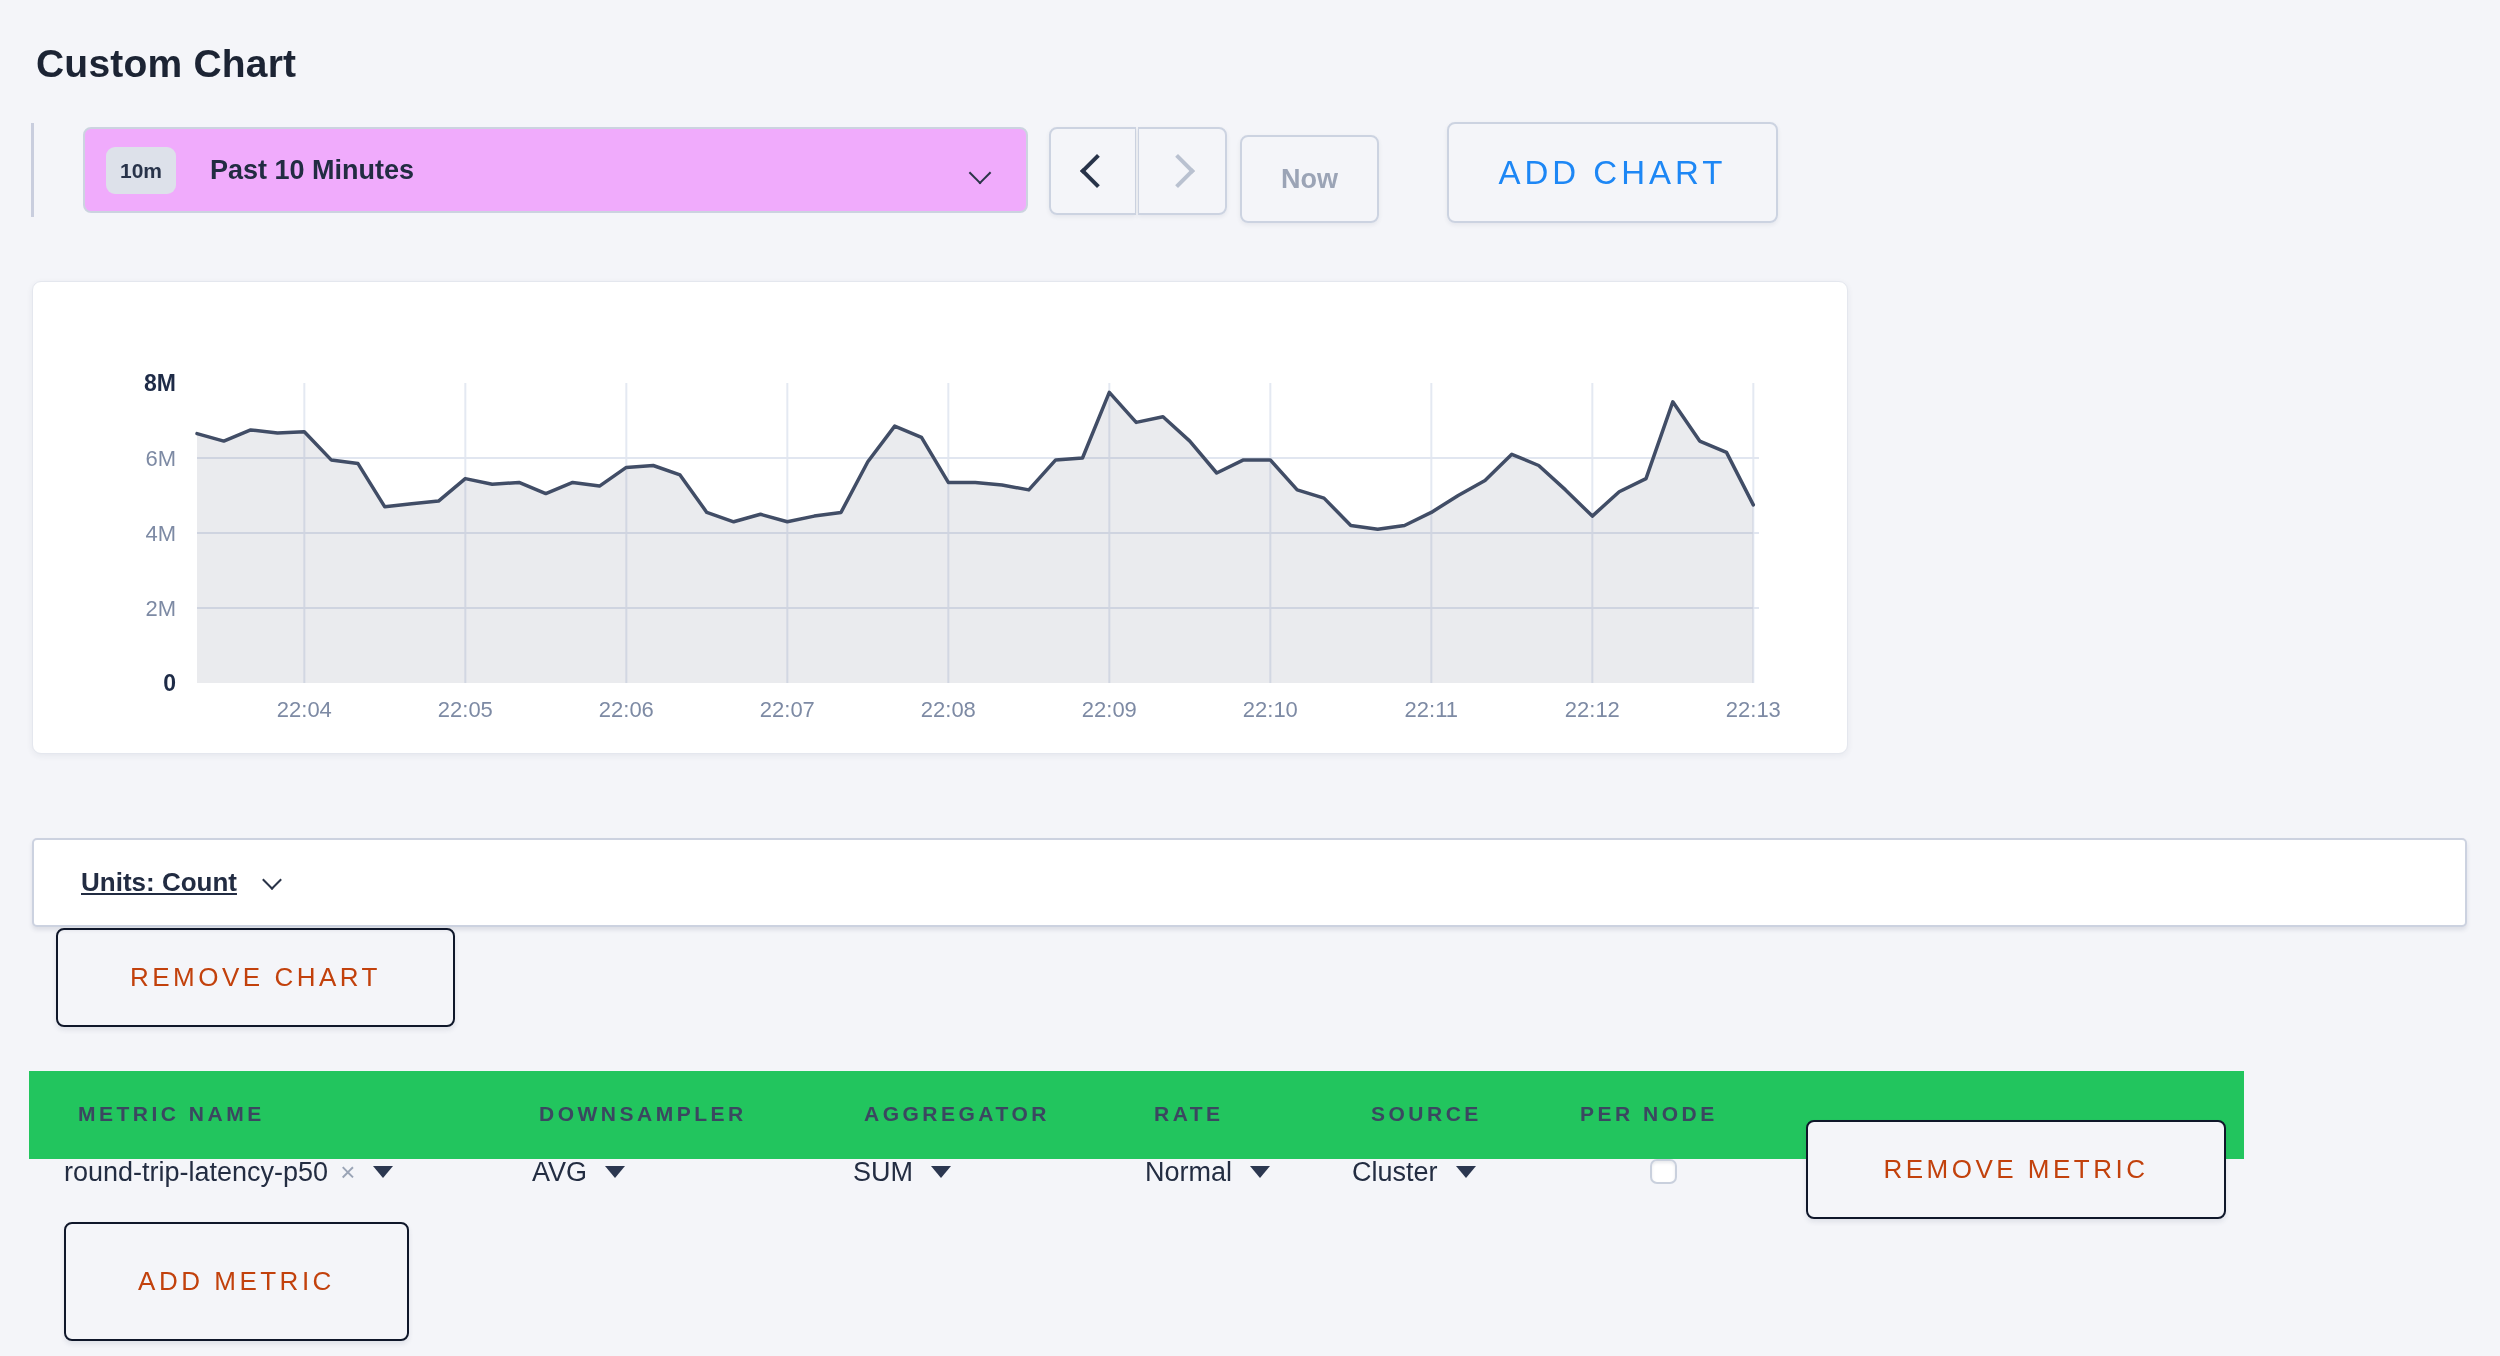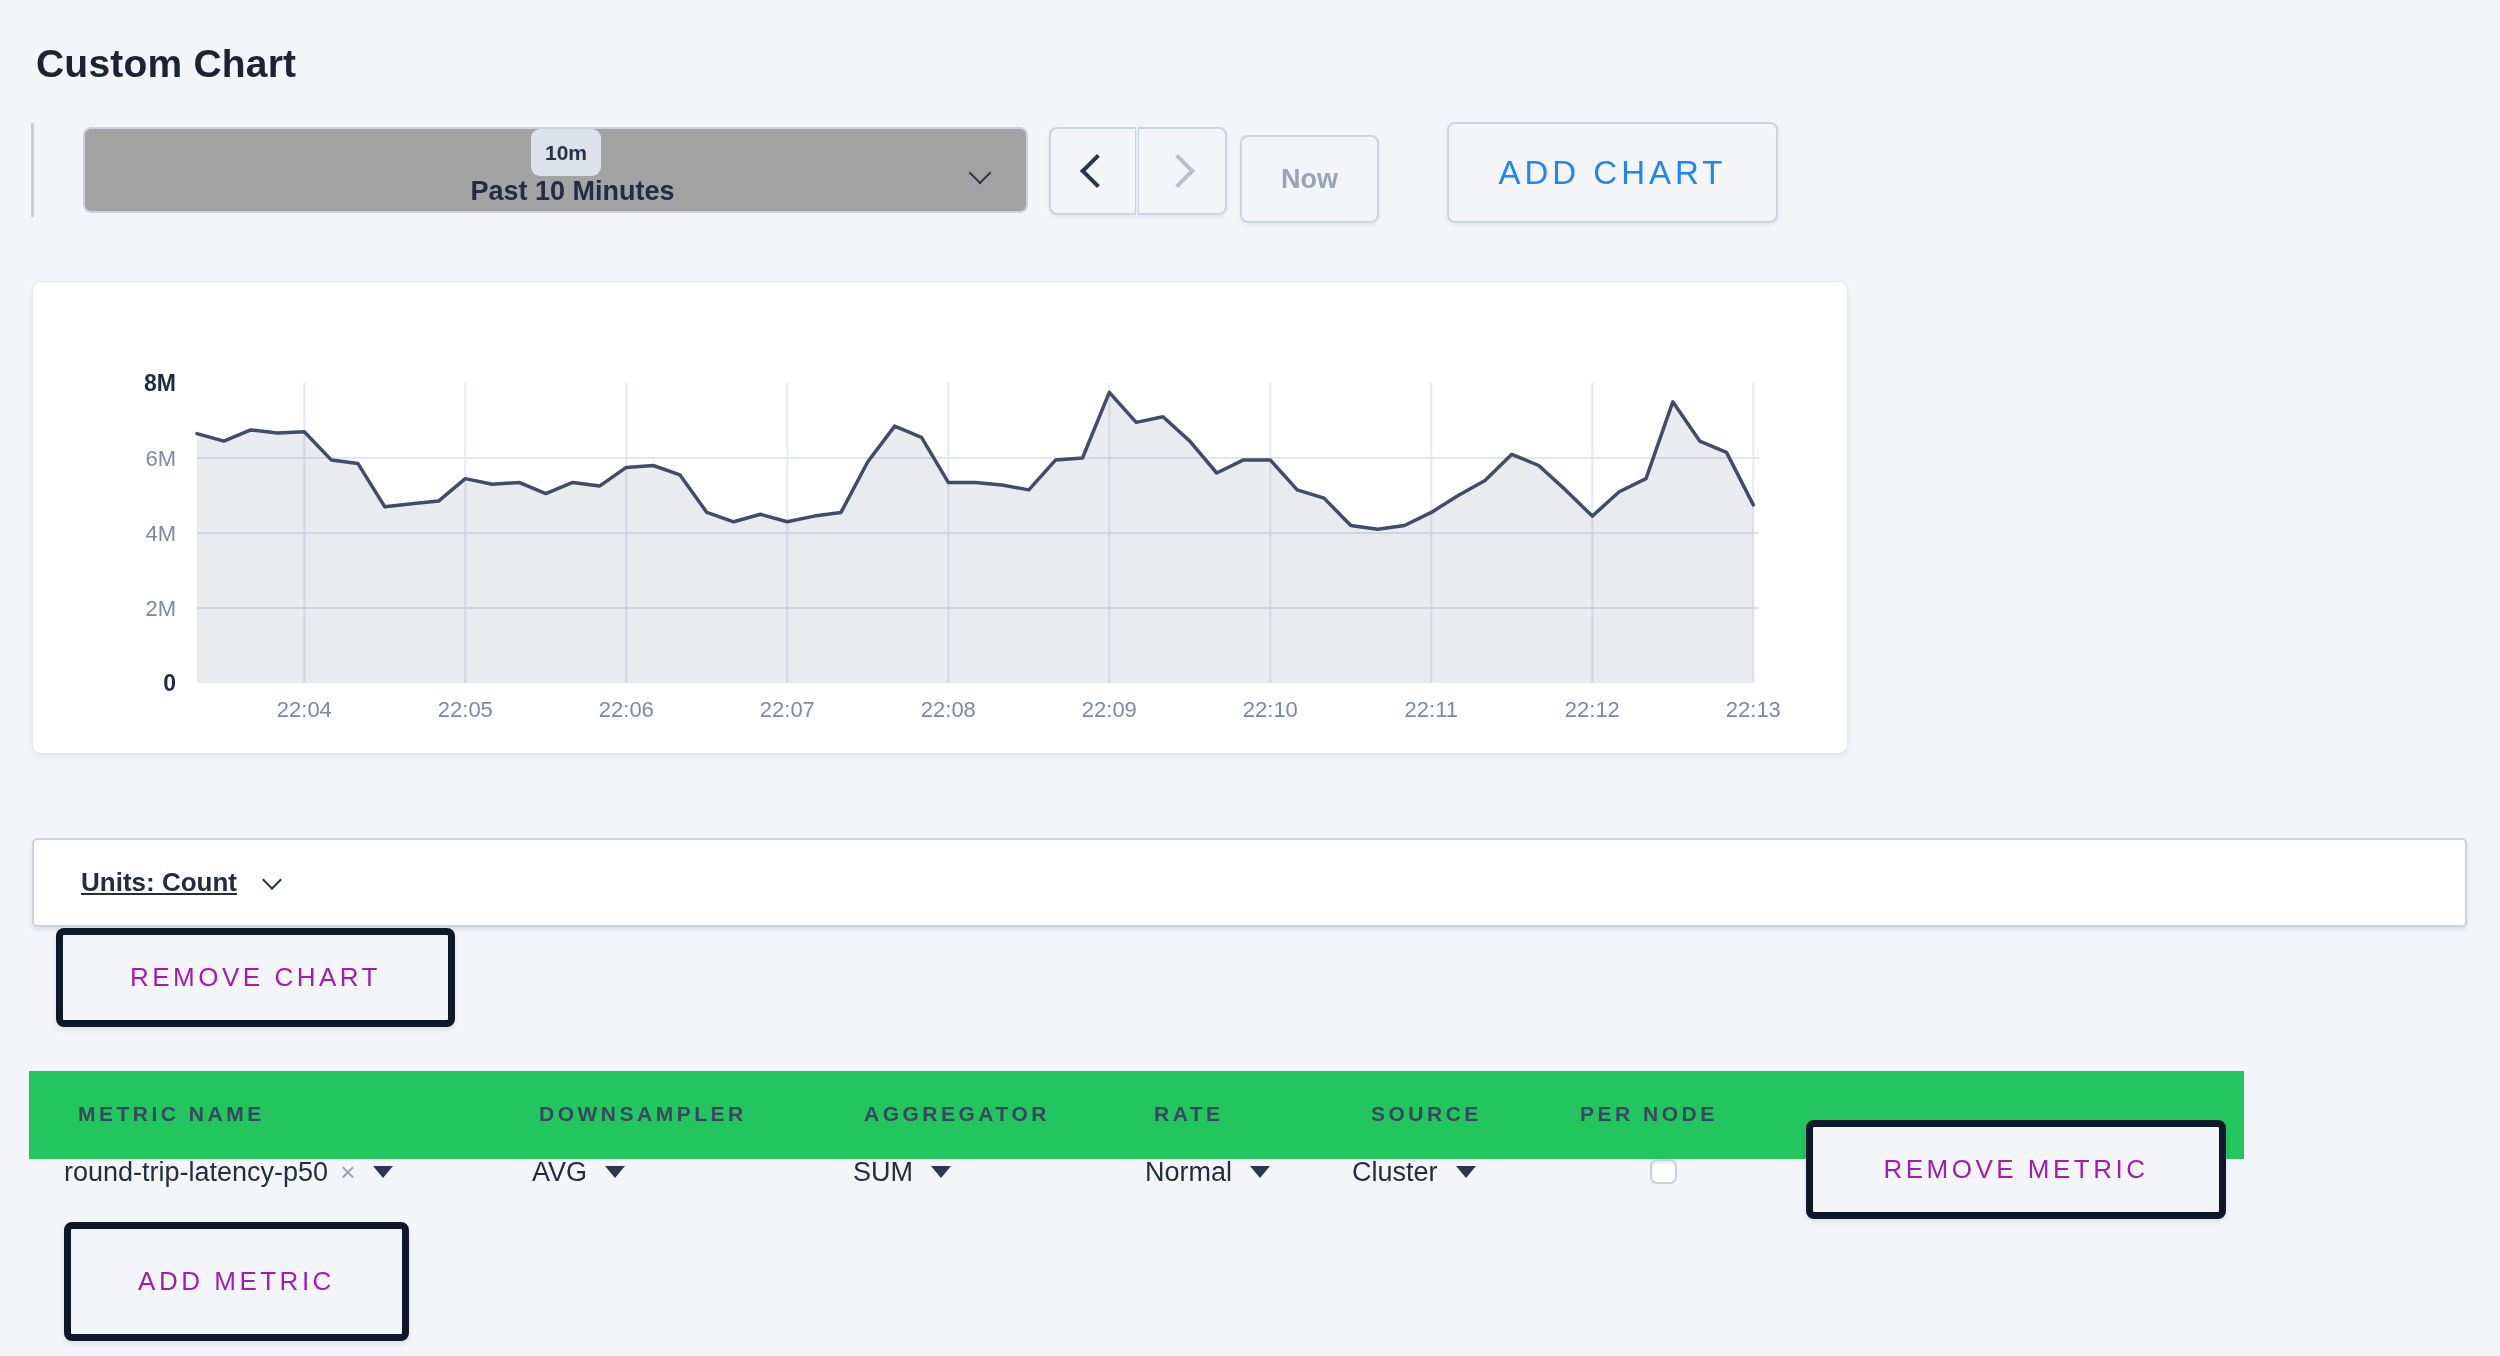--- a/index.html
+++ b/index.html
@@ -2,23 +2,23 @@
 <html><head>
 <meta charset="utf-8">
 <style>
   html,body{margin:0;padding:0;width:2500px;height:1356px;background:#f4f5f9;
     font-family:"Liberation Sans",sans-serif;overflow:hidden;position:relative;}
   .abs{position:absolute;}
   
   #page-title{left:36px;top:16px;font-size:39px;font-weight:600;color:#1c2434;letter-spacing:.2px;}
   #toolbar-divider{left:31px;top:123px;width:3px;height:94px;background:#c9cede;}
   
-  #time-dropdown{left:83px;top:127px;width:945px;height:86px;background:#a3a3a3;
+  #time-dropdown{left:83px;top:127px;width:945px;height:86px;background:#f0abfc;
     border:2px solid #ccd3e0;border-radius:8px;box-sizing:border-box;cursor:pointer;
-    display:flex;align-items:center;flex-direction:column;}
+    display:flex;align-items:center;}
   #time-badge{margin-left:21px;background:#dde1ea;color:#28334a;font-weight:700;font-size:21px;
     border-radius:9px;padding:13px 14px;line-height:1;}
   #time-label{margin-left:34px;font-size:27px;font-weight:700;color:#222c42;}
   .chev{display:inline-block;border-style:solid;border-color:#2a3448;border-width:0 3px 3px 0;}
   #time-chevron{right:38px;top:36px;width:14px;height:14px;transform:rotate(45deg);border-width:0 2.5px 2.5px 0;}
   
   .btn{box-sizing:border-box;border:2px solid #ccd3e1;border-radius:8px;background:transparent;
     display:flex;align-items:center;justify-content:center;cursor:pointer;
     box-shadow:0 2px 4px rgba(50,60,90,.08);}
   #btn-prev{left:1049px;top:127px;width:87px;height:88px;border-radius:8px 0 0 8px;border-right-width:1px;}
@@ -35,22 +35,22 @@
   .ytick{font-family:"Liberation Sans",sans-serif;font-size:22px;fill:#7d8aa4;}
   .ytick-strong{font-family:"Liberation Sans",sans-serif;font-size:23px;font-weight:700;fill:#1e2b47;}
   .xtick{font-family:"Liberation Sans",sans-serif;font-size:22px;fill:#7d8aa4;}
   
   #units-bar{left:32px;top:838px;width:2435px;height:89px;background:#fff;border:2px solid #ccd2e0;
     border-radius:5px;box-sizing:border-box;display:flex;align-items:center;cursor:pointer;
     box-shadow:0 3px 4px rgba(50,60,90,.12);}
   #units-label{margin-left:47px;font-size:26px;font-weight:700;color:#222c42;text-decoration:underline;}
   #units-chevron{width:12px;height:12px;transform:rotate(45deg);border-width:0 2.5px 2.5px 0;margin-left:28px;margin-top:-6px;}
   
-  .ghost-btn{box-sizing:border-box;border:7px solid #0f172a;border-radius:8px;
-    display:flex;align-items:center;justify-content:center;color:#a21caf;
+  .ghost-btn{box-sizing:border-box;border:2px solid #0f172a;border-radius:8px;
+    display:flex;align-items:center;justify-content:center;color:#c2410c;
     font-size:26px;font-weight:500;letter-spacing:3.5px;cursor:pointer;
     box-shadow:0 3px 5px rgba(50,60,90,.10);}
   #btn-remove-chart{left:56px;top:928px;width:399px;height:99px;}
   #btn-remove-metric{left:1806px;top:1120px;width:420px;height:99px;background:#f4f5f9;}
   #btn-add-metric{left:64px;top:1222px;width:345px;height:119px;}
   
   #table-header{left:29px;top:1071px;width:2215px;height:88px;background:#22c55e;}
   .col-label{position:absolute;top:31px;font-size:21px;font-weight:700;letter-spacing:3.5px;color:#3b4760;white-space:nowrap;}
   .row-item{position:absolute;top:1152px;height:40px;display:flex;align-items:center;cursor:pointer;}
   .row-text{font-size:27px;color:#232d42;white-space:nowrap;}

